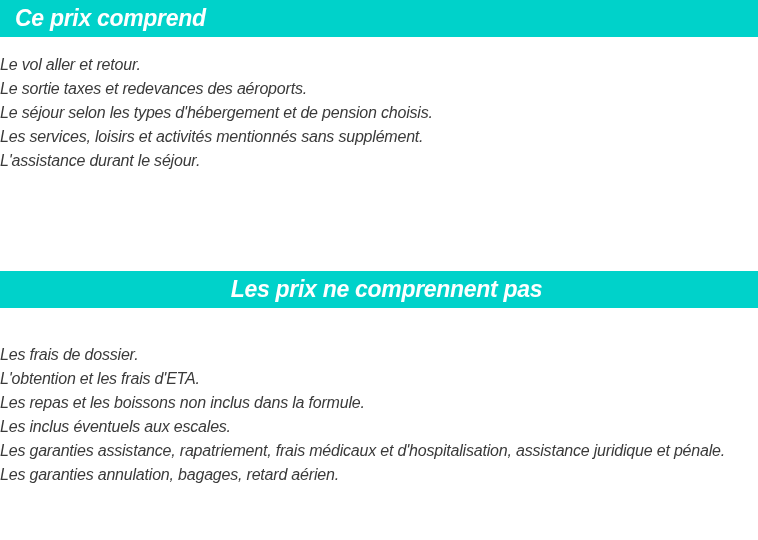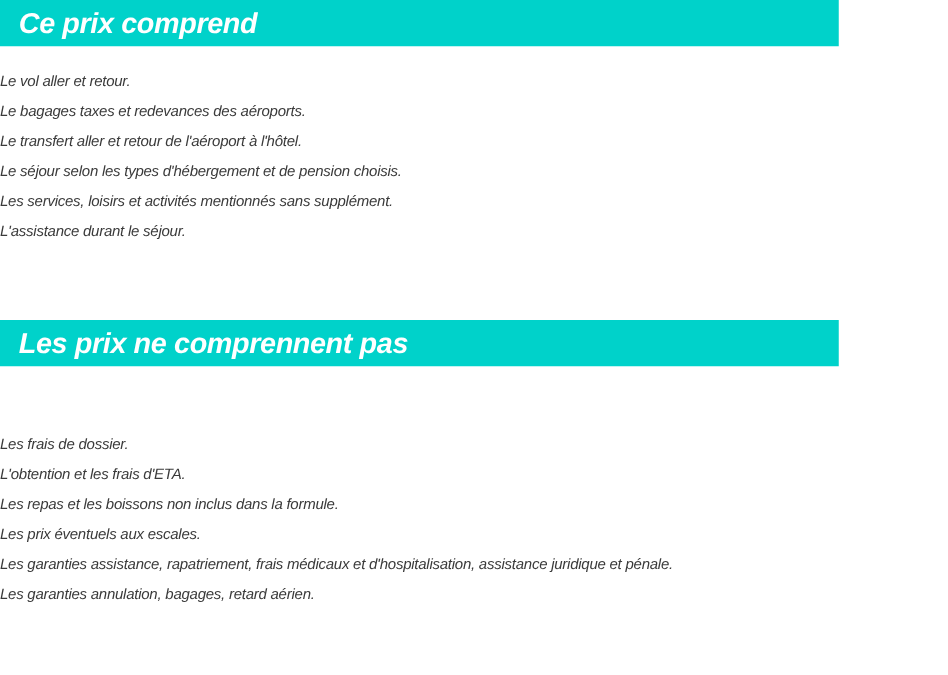--- a/index.html
+++ b/index.html
@@ -1,44 +1,43 @@
 <!DOCTYPE html>
 <html><head>
   <meta charset="utf-8">
   <style>
     html, body { margin: 0; padding: 0; background: #ffffff; }
     body { width: 758px; height: 540px; overflow: hidden; position: relative;
       font-family: "Liberation Sans", "DejaVu Sans", sans-serif; }
     .section-header {
-      position: absolute; left: 0; width: 671px; height: 37px;
+      position: absolute; left: 0; width: 758px; height: 37px;
       background: #00d2ca; color: #ffffff;
       font-style: italic; font-weight: bold; font-size: 23px;
       line-height: 37px; padding-left: 15px; box-sizing: border-box;
       letter-spacing: -0.3px;
     }
     .item-list { position: absolute; left: 0; margin: 0; padding: 0; list-style: none; }
     .item-list li {
-      font-style: italic; font-size: 12px; color: #3a3a3a;
+      font-style: italic; font-size: 16px; color: #3a3a3a;
       height: 24px; line-height: 24px; white-space: nowrap; letter-spacing: -0.2px;
     }
   </style>
 </head>
 <body>
 
 <div class="section-header" style="top:0;">Ce prix comprend</div>
 <ul class="item-list" style="top:53px;">
   <li>Le vol aller et retour.</li>
-  <li>Le bagages taxes et redevances des aéroports.</li>
-  <li>Le transfert aller et retour de l'aéroport à l'hôtel.</li>
+  <li>Le sortie taxes et redevances des aéroports.</li>
   <li>Le séjour selon les types d'hébergement et de pension choisis.</li>
   <li>Les services, loisirs et activités mentionnés sans supplément.</li>
   <li>L'assistance durant le séjour.</li>
 </ul>
 
-<div class="section-header" style="top:256px;">Les prix ne comprennent pas</div>
+<div class="section-header" style="top:271px;text-align:center;">Les prix ne comprennent pas</div>
 <ul class="item-list" style="top:343px;">
   <li>Les frais de dossier.</li>
   <li>L'obtention et les frais d'ETA.</li>
   <li>Les repas et les boissons non inclus dans la formule.</li>
-  <li>Les prix éventuels aux escales.</li>
+  <li>Les inclus éventuels aux escales.</li>
   <li>Les garanties assistance, rapatriement, frais médicaux et d'hospitalisation, assistance juridique et pénale.</li>
   <li>Les garanties annulation, bagages, retard aérien.</li>
 </ul>
 
 </body></html>

